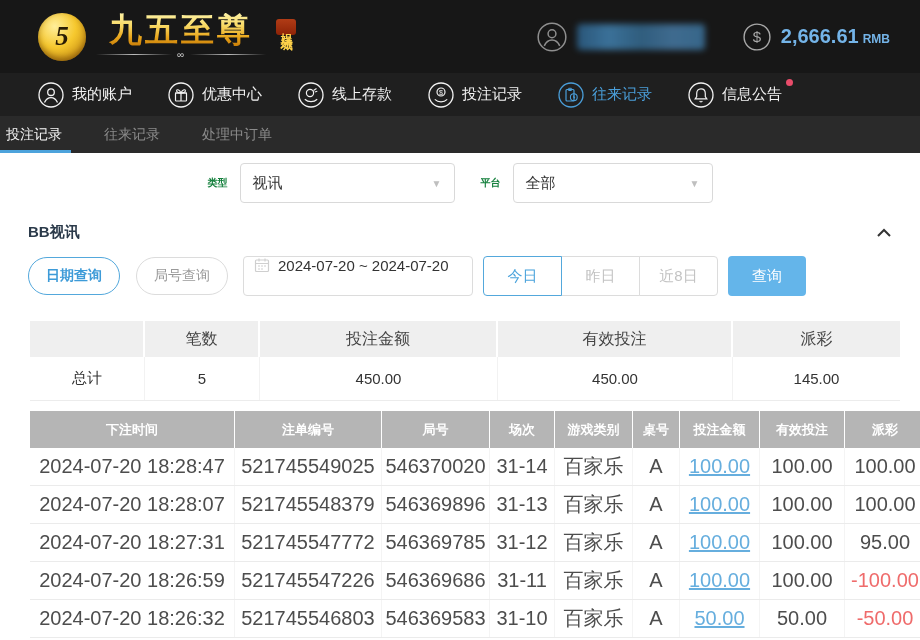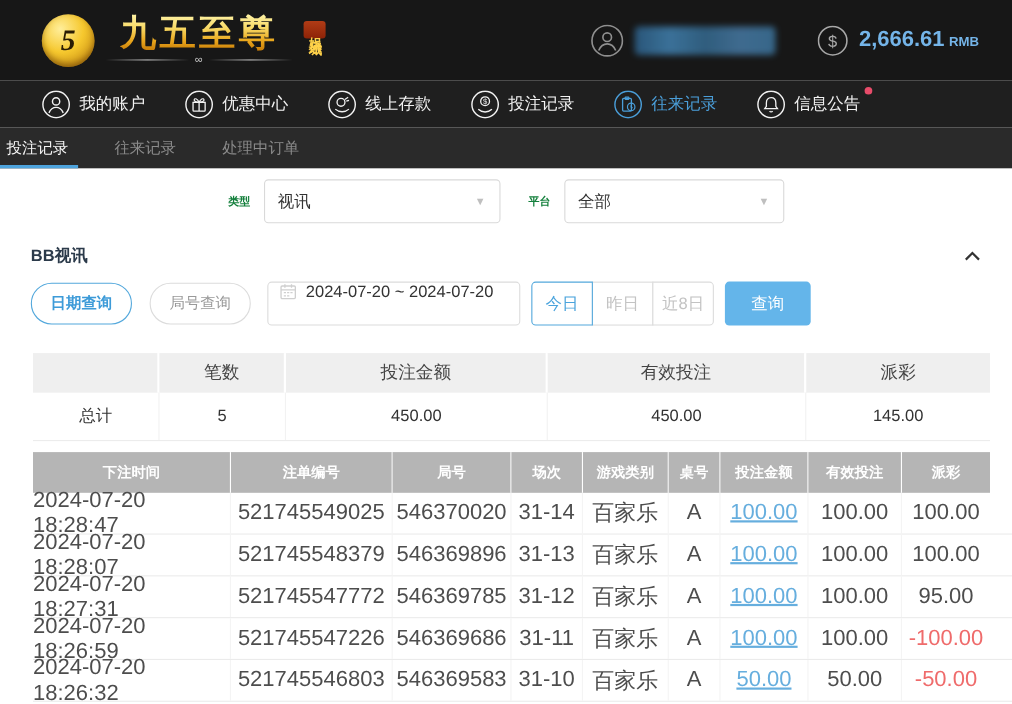--- a/index.html
+++ b/index.html
@@ -64,21 +64,21 @@
 
   
   .query-row { margin:14px 0 0 28px; display:flex; align-items:center; }
   .pill { height:38px; padding:0 17px; border-radius:19px; border:1px solid #dcdcdc; background:#fff;
     display:flex; align-items:center; font-size:14px; color:#999; cursor:pointer; }
   .pill.active { border-color:#53a8dc; color:#3d9bd8; font-weight:bold; }
   .date-box { margin-left:15px; width:230px; height:40px; border:1px solid #dcdcdc; border-radius:4px;
     display:flex; align-items:flex-start; padding:0 10px; gap:8px; cursor:pointer; }
   .date-text { font-size:15px; color:#333; }
   .btn-group { margin-left:10px; display:flex; }
-  .gbtn { width:56px; height:40px; border:1px solid #dcdcdc; background:#fff; display:flex;
+  .gbtn { width:79px; height:40px; border:1px solid #dcdcdc; background:#fff; display:flex;
     align-items:center; justify-content:center; font-size:15px; color:#c3c3c3; cursor:pointer; margin-left:-1px; }
   .gbtn:first-child { border-radius:4px 0 0 4px; margin-left:0; }
   .gbtn:last-child { border-radius:0 4px 4px 0; }
   .gbtn.active { border-color:#53a8dc; color:#4aa3dc; position:relative; z-index:1; }
   .search-btn { margin-left:10px; width:78px; height:40px; background:#64b5ea; color:#fff;
     border-radius:4px; display:flex; align-items:center; justify-content:center; font-size:15px; cursor:pointer; }
 
   
   .sum-table { margin:25px 0 0 30px; width:870px; }
   .sum-head { display:flex; height:36px; }
@@ -94,21 +94,21 @@
   
   .data-table { margin:10px 0 0 30px; width:895px; }
   .thead { display:flex; height:37px; }
   .hcell { background:#b5b5b5; color:#fff; font-size:13px; font-weight:bold; display:flex;
     align-items:center; justify-content:center; border-right:1px solid #fff; }
   .hcell:last-child { border-right:none; }
   .trow { display:flex; height:38px; border-bottom:1px solid #ebebeb; }
   .tcell { font-size:20px; color:#4d4d4d; display:flex; align-items:center; justify-content:center;
     border-right:1px solid #f4f4f4; }
   .tcell:last-child { border-right:none; }
-  .c0{width:180px;} .c1{width:147px;} .c2{width:108px;} .c3{width:65px;} .c4{width:78px;}
+  .c0{width:205px;} .c1{width:147px;} .c2{width:108px;} .c3{width:65px;} .c4{width:78px;}
   .c5{width:47px;} .c6{width:80px;} .c7{width:85px;} .c8{width:80px;}
   .link { color:#66aede; text-decoration:underline; cursor:pointer; }
   .neg { color:#ef6b6b; }
 </style>
 </head>
 <body>
 
 <div class="page">
 
   <div class="topbar">

